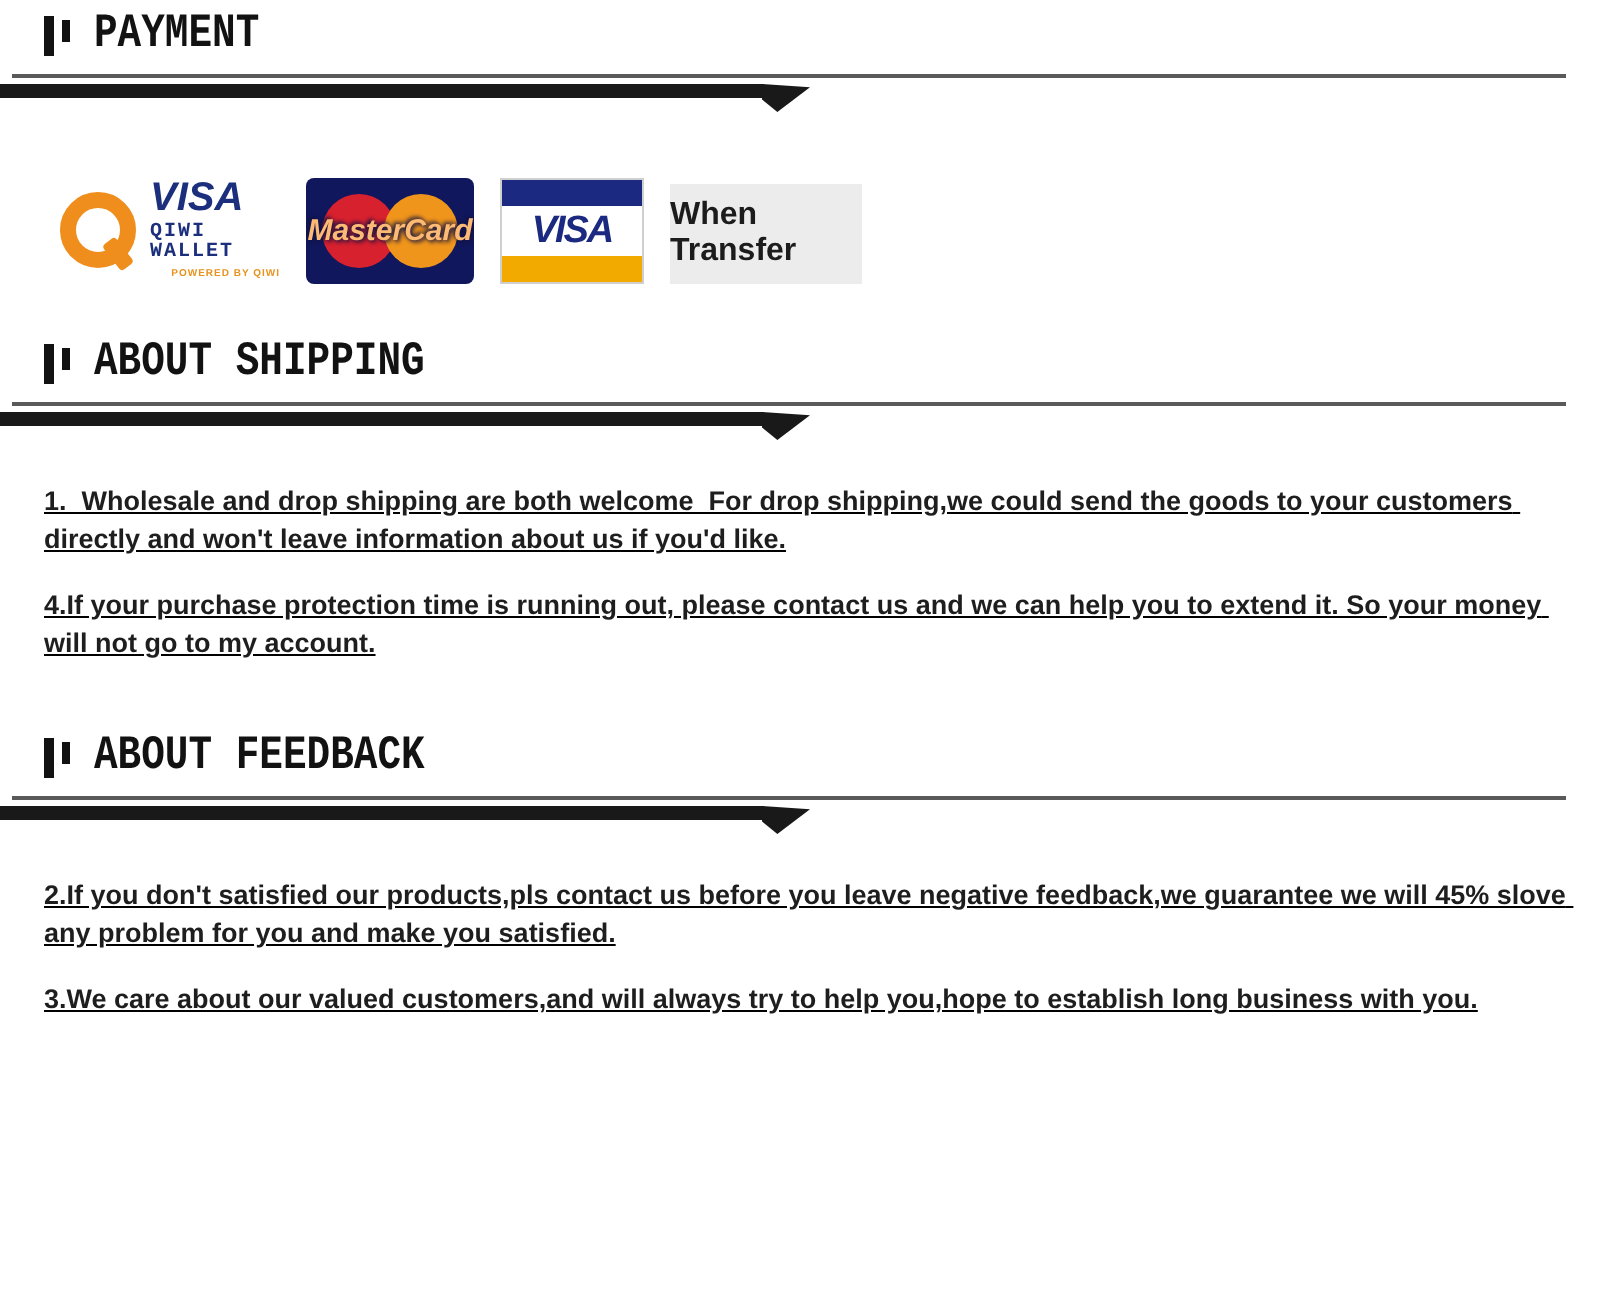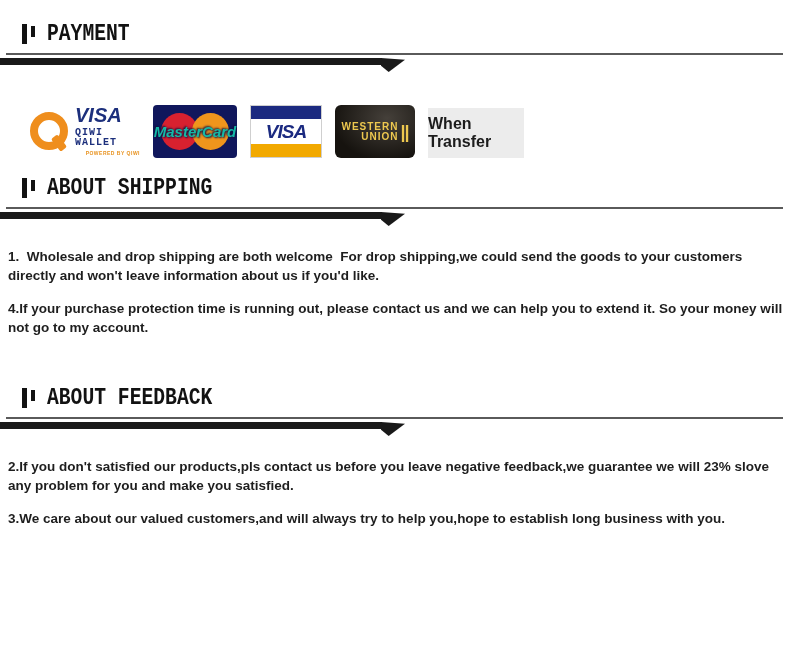--- a/index.html
+++ b/index.html
@@ -2,23 +2,23 @@
 <html><head>
 <meta charset="utf-8">
 <style>
   html,body{margin:0;padding:0;}
   body{
     width:800px;height:652px;overflow:hidden;background:#ffffff;
     font-family:"Liberation Sans",sans-serif;
   }
   
   .section-head{display:flex;align-items:flex-start;padding-left:22px;}
-  .head-pay{margin-top:22px;}
-  .head-ship{margin-top:18px;}
-  .head-fb{margin-top:49px;}
+  .head-pay{margin-top:6px;}
+  .head-ship{margin-top:28px;}
+  .head-fb{margin-top:36px;}
   .marker{display:flex;gap:4px;margin-top:2px;}
   .marker .bar-tall{width:5px;height:20px;background:#121212;}
   .marker .bar-short{width:4px;height:11px;background:#121212;margin-top:2px;}
   .head-title{
     font-family:"Liberation Mono",monospace;font-weight:bold;font-size:24px;
     color:#121212;margin-left:12px;line-height:1;
     transform:scaleX(0.82);transform-origin:left center;white-space:nowrap;
   }
   
   .rule{position:relative;height:16px;margin-top:7px;}
@@ -34,36 +34,36 @@
   .qiwi-q{position:relative;width:38px;height:38px;border:8px solid #ef8e1d;border-radius:50%;box-sizing:border-box;flex:none;}
   .qiwi-q::after{content:"";position:absolute;right:-3px;bottom:-9px;width:8px;height:16px;background:#ef8e1d;transform:rotate(-38deg);border-radius:2px;}
   .qiwi-text{display:flex;flex-direction:column;line-height:1;}
   .qiwi-visa{font-style:italic;font-weight:900;font-size:20px;color:#1c2f7c;letter-spacing:0;}
   .qiwi-wallet{font-weight:bold;font-size:10px;color:#1c2f7c;letter-spacing:1px;margin-top:3px;font-family:Liberation Mono, monospace;}
   .qiwi-powered{font-weight:bold;font-size:5px;color:#e89320;margin-top:3px;text-align:right;letter-spacing:.5px;}
   .logo-mc{position:relative;width:84px;height:53px;background:#10175c;border-radius:4px;overflow:hidden;flex:none;}
   .mc-red{position:absolute;left:8px;top:8px;width:37px;height:37px;border-radius:50%;background:#d8212f;}
   .mc-orange{position:absolute;right:8px;top:8px;width:37px;height:37px;border-radius:50%;background:#f0951c;}
   .mc-label{position:absolute;top:50%;left:0;right:0;transform:translateY(-52%);text-align:center;
-    font-style:italic;font-weight:bold;font-size:15px;color:#14b8a6;
+    font-style:italic;font-weight:bold;font-size:15px;color:#fdba74;
     text-shadow:1px 1px 2px #131340,-1px -1px 2px #131340;}
   .logo-visa{width:72px;height:53px;background:#ffffff;border:1px solid #cfcfcf;display:flex;flex-direction:column;box-sizing:border-box;flex:none;}
   .visa-band-top{height:13px;background:#1b2a80;}
   .visa-mid{flex:1;display:flex;align-items:center;justify-content:center;
     font-style:italic;font-weight:900;font-size:19px;color:#1b2a80;letter-spacing:-1px;}
   .visa-band-bottom{height:13px;background:#f2a900;}
   .logo-wu{width:80px;height:53px;border-radius:6px;flex:none;
     background:radial-gradient(ellipse at 65% 25%,#45403a 0%,#16130f 75%);
     display:flex;align-items:center;justify-content:center;gap:2px;}
   .wu-lines{text-align:right;font-weight:bold;font-size:10px;line-height:10px;color:#edc84f;letter-spacing:1px;}
   .wu-bars{font-weight:bold;font-size:18px;line-height:18px;color:#edc84f;letter-spacing:-1px;}
   .logo-bank{width:96px;height:50px;background:#ececec;display:flex;align-items:center;justify-content:center;
     font-weight:bold;font-size:16px;color:#1c1c1c;flex:none;}
   
-  .paras{padding:0 12px 0 8px;margin-top:24px;}
+  .paras{padding:0 12px 0 22px;margin-top:24px;text-decoration:underline;}
   .paras p{margin:0 0 14px 0;font-weight:bold;font-size:13.5px;line-height:19px;color:#1e1e1e;white-space:pre-wrap;}
   .paras p:last-child{margin-bottom:0;}
 </style>
 </head>
 <body>
 
 <div class="section-head head-pay">
   <span class="marker">
     <span class="bar-tall"></span>
     <span class="bar-short"></span>
@@ -92,27 +92,20 @@
     <span class="mc-orange"></span>
     <span class="mc-label">MasterCard</span>
   </div>
 
   <div class="logo-visa">
     <span class="visa-band-top"></span>
     <span class="visa-mid">VISA</span>
     <span class="visa-band-bottom"></span>
   </div>
 
-  <div class="logo-wu">
-    <span class="wu-lines">
-      <span>WESTERN</span><br>
-      <span>UNION</span>
-    </span>
-    <span class="wu-bars">||</span>
-  </div>
 
   <div class="logo-bank">
     <span>When Transfer</span>
   </div>
 
 </div>
 
 <div class="section-head head-ship">
   <span class="marker">
     <span class="bar-tall"></span>
@@ -138,15 +131,15 @@
   </span>
   <span class="head-title">ABOUT FEEDBACK</span>
 </div>
 <div class="rule">
   <div class="thin"></div>
   <div class="thick"></div>
   <div class="ahead"></div>
 </div>
 
 <div class="paras">
-  <p>2.If you don't satisfied our products,pls contact us before you leave negative feedback,we guarantee we will 23% slove any problem for you and make you satisfied.</p>
+  <p>2.If you don't satisfied our products,pls contact us before you leave negative feedback,we guarantee we will 45% slove any problem for you and make you satisfied.</p>
   <p>3.We care about our valued customers,and will always try to help you,hope to establish long business with you.</p>
 </div>
 
 </body></html>

